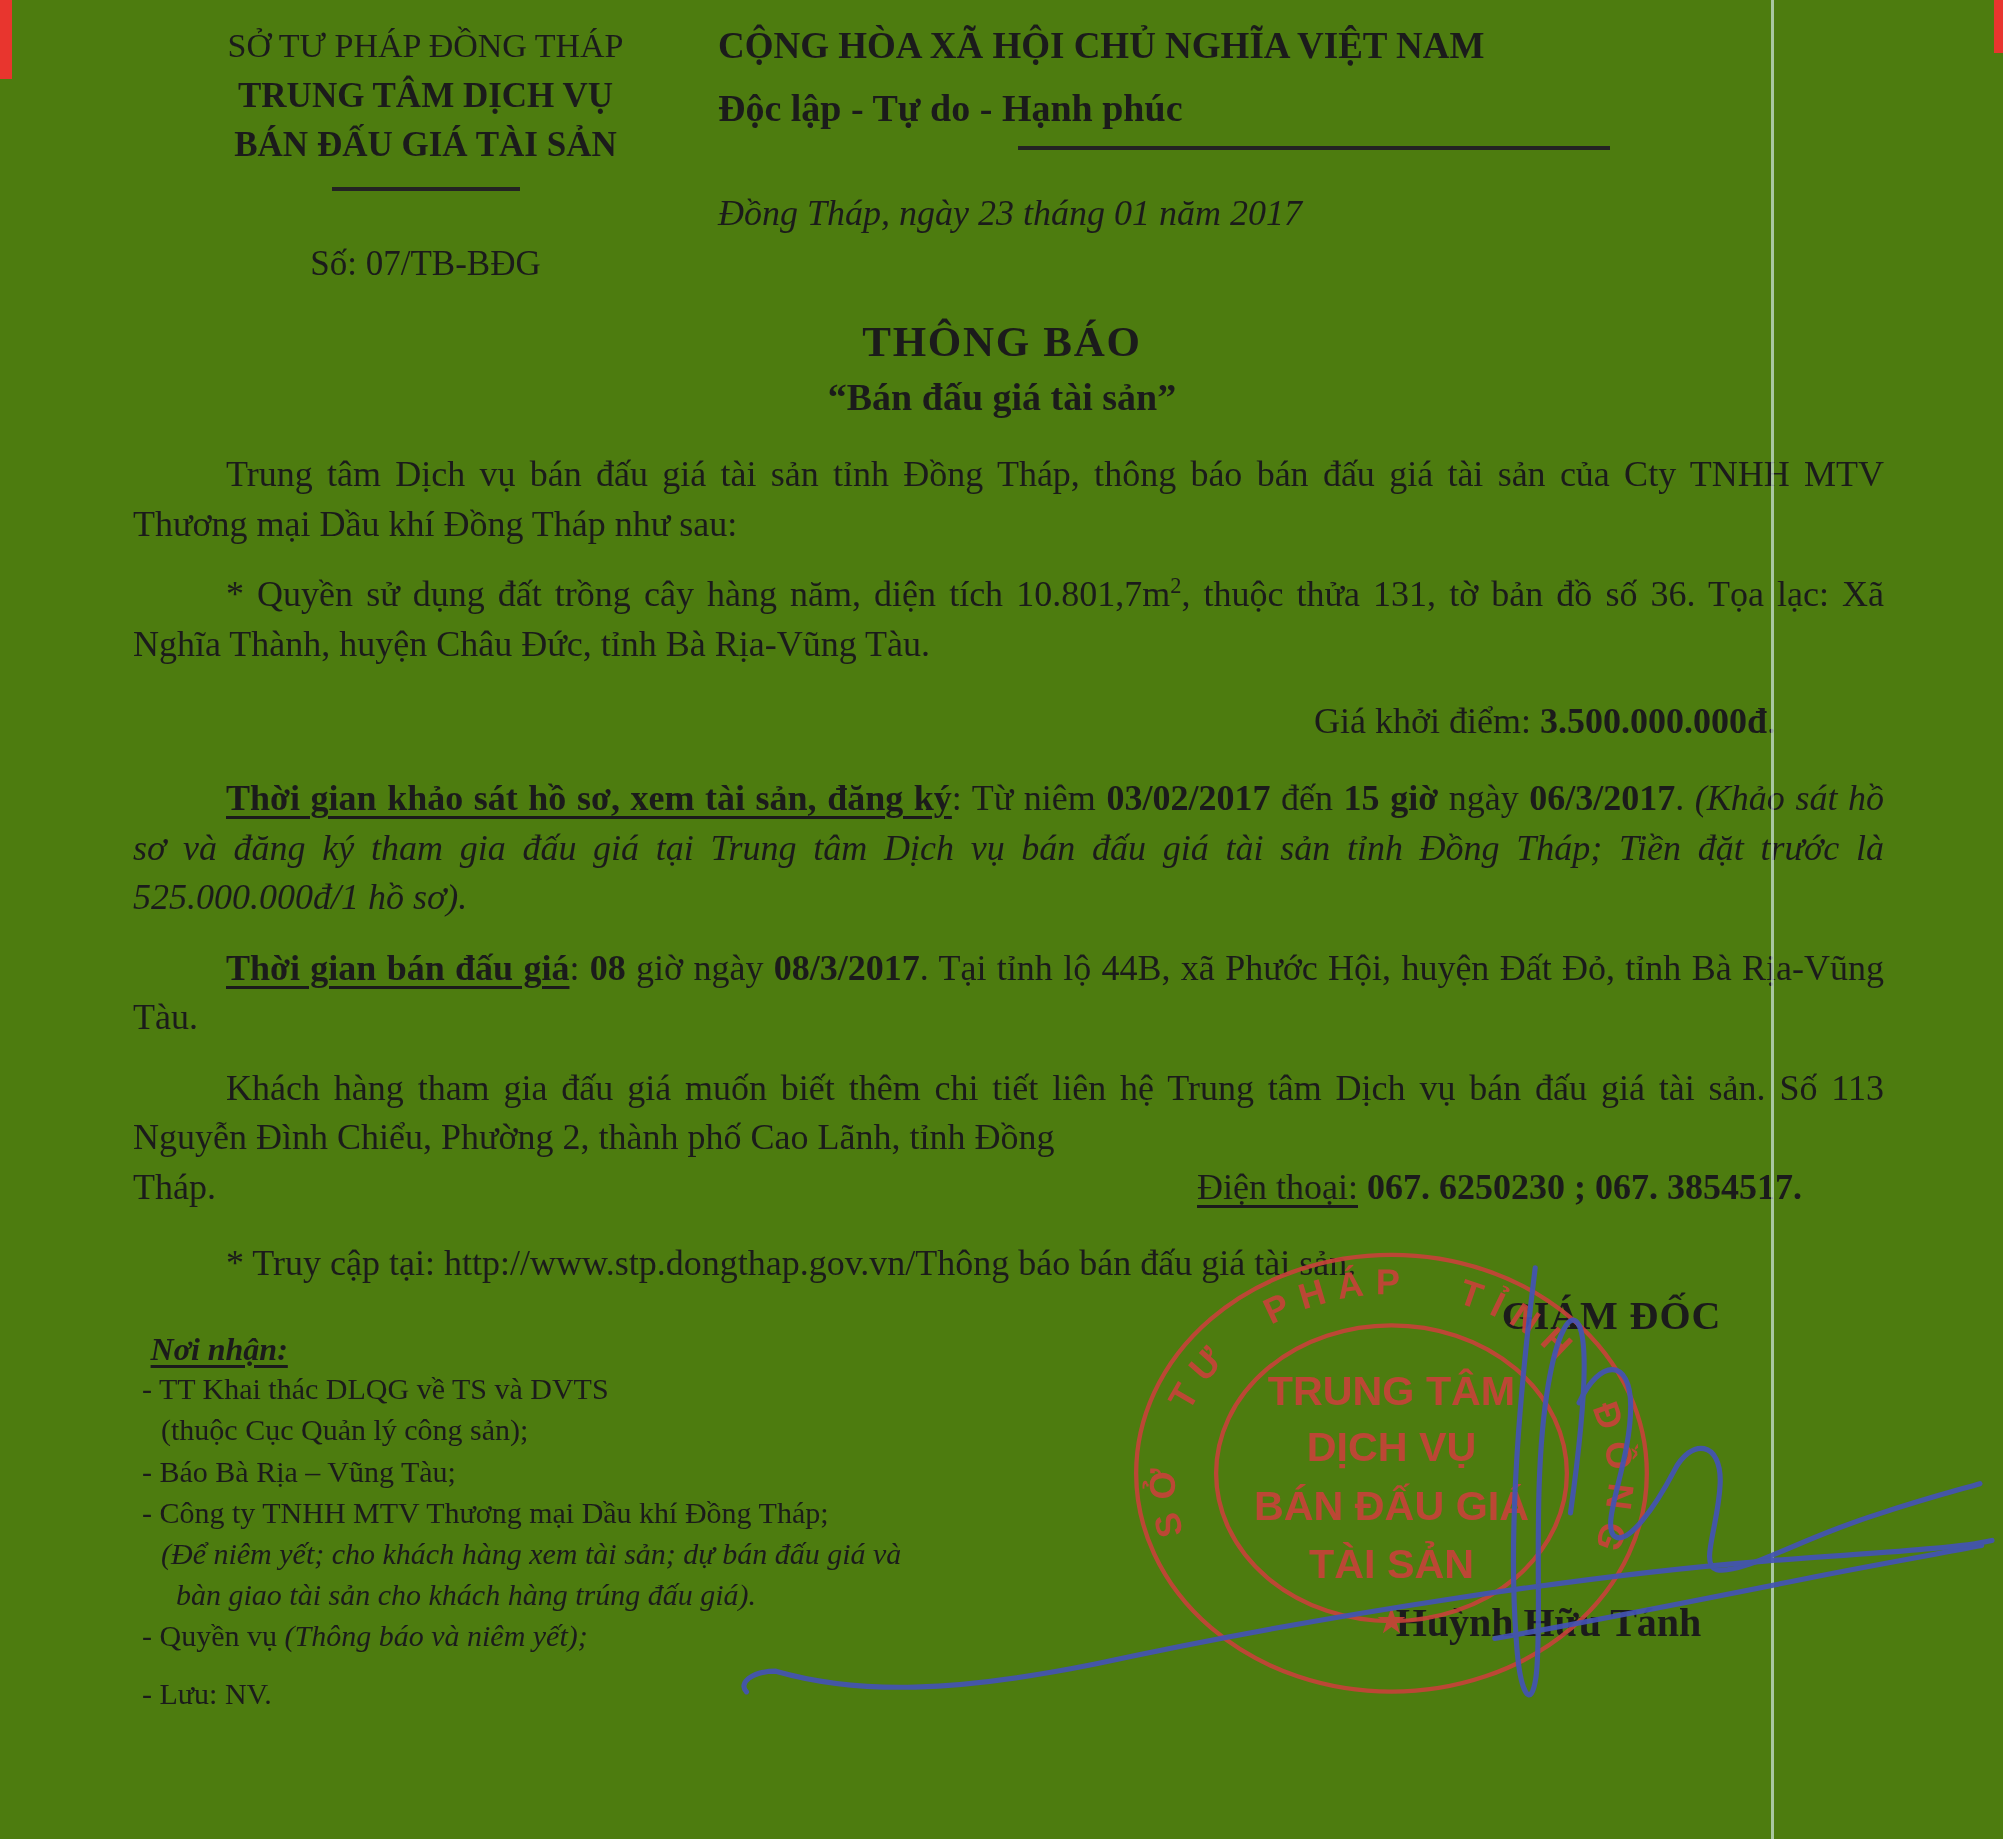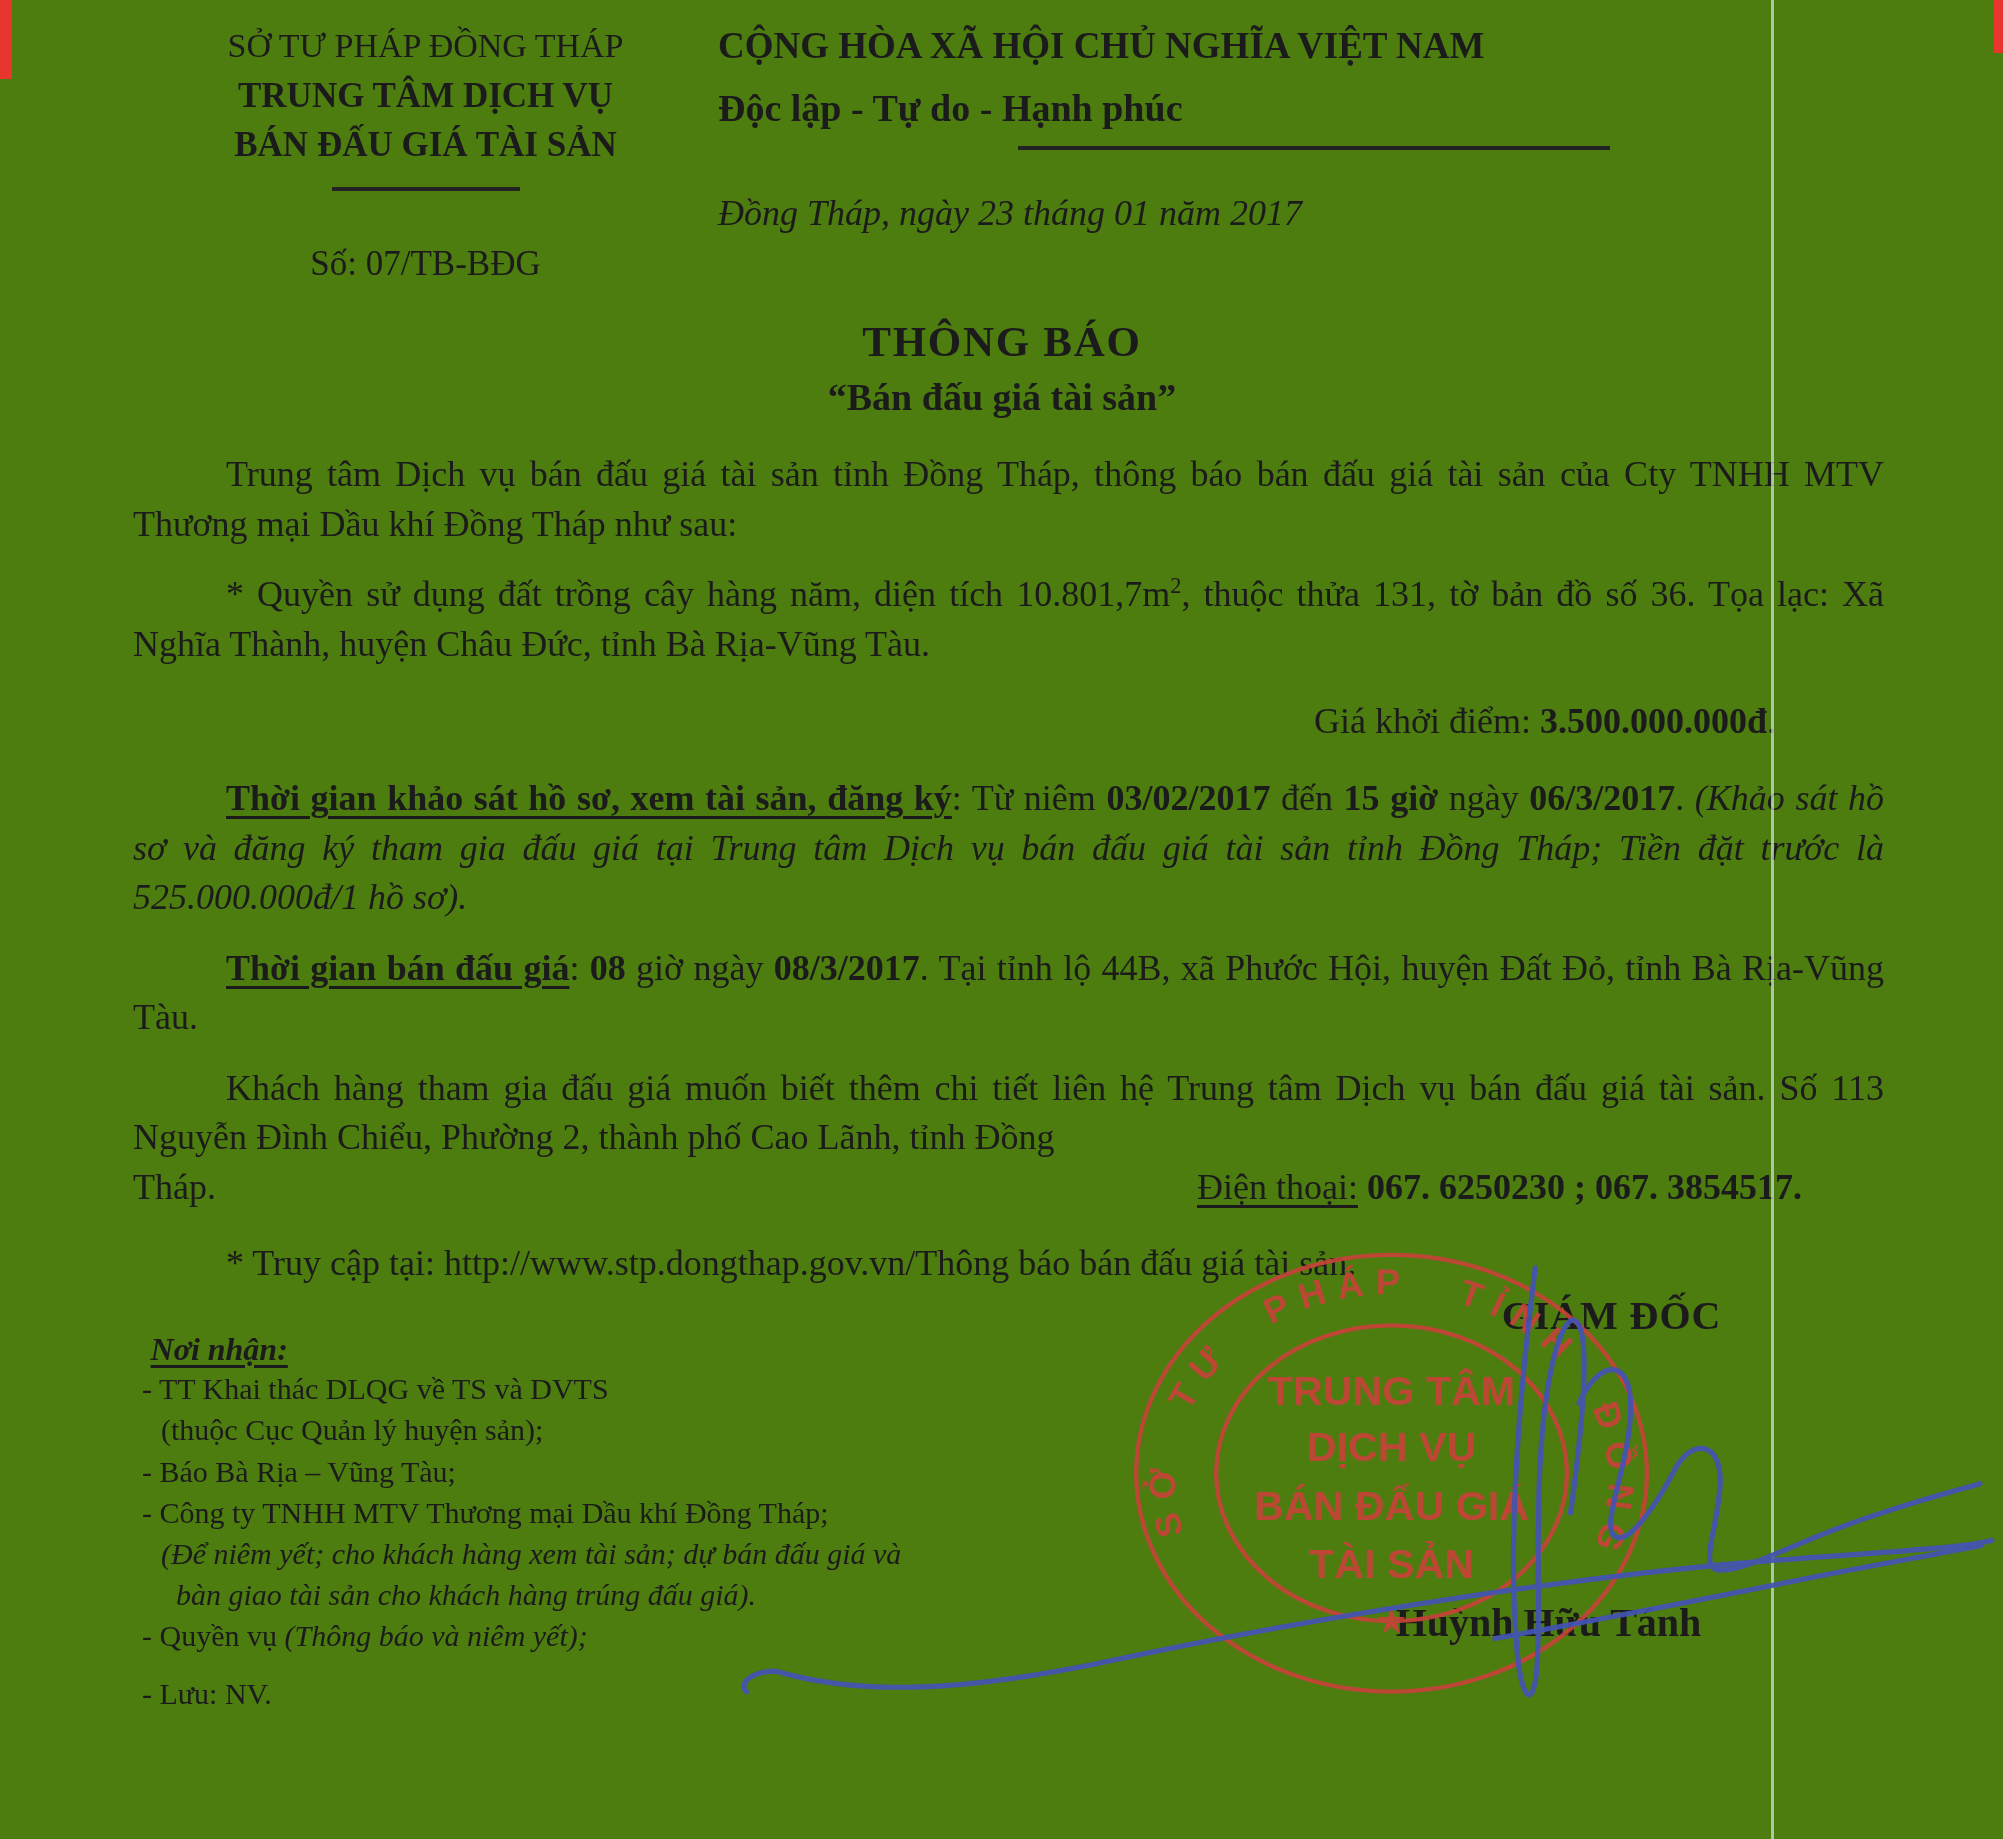--- a/index.html
+++ b/index.html
@@ -111,21 +111,21 @@
         <span>Tháp.</span>
         <span class="phone-group"><span class="u">Điện thoại:</span><b> 067. 6250230 ;  067. 3854517</b><b>.</b></span>
       </p>
 
     <p class="para indent"><span>* Truy cập tại: http://www.stp.dongthap.gov.vn/Thông báo bán đấu giá tài sản.</span></p>
   </div>
 
   <div class="footer">
     <div class="rec-head">Nơi nhận:</div>
     <div class="rec-line">- TT Khai thác DLQG về TS và DVTS</div>
-    <div class="rec-line rec-indent">(thuộc Cục Quản lý huyện sản);</div>
+    <div class="rec-line rec-indent">(thuộc Cục Quản lý công sản);</div>
     <div class="rec-line">- Báo Bà Rịa – Vũng Tàu;</div>
     <div class="rec-line">- Công ty TNHH MTV Thương mại Dầu khí Đồng Tháp;</div>
     <div class="rec-line rec-indent rec-it">(Để niêm yết; cho khách hàng xem tài sản; dự bán đấu giá và</div>
     <div class="rec-line rec-indent rec-it" style="padding-left:34px;">bàn giao tài sản cho khách hàng trúng đấu giá).</div>
     <div class="rec-line"><span>- Quyền vụ </span><span class="rec-it">(Thông báo và niêm yết);</span></div>
     <div class="rec-line rec-last">- Lưu: NV.</div>
   </div>
 
   <div class="sign-title">GIÁM ĐỐC</div>
   <div class="sign-name">Huỳnh Hữu Tánh</div>

